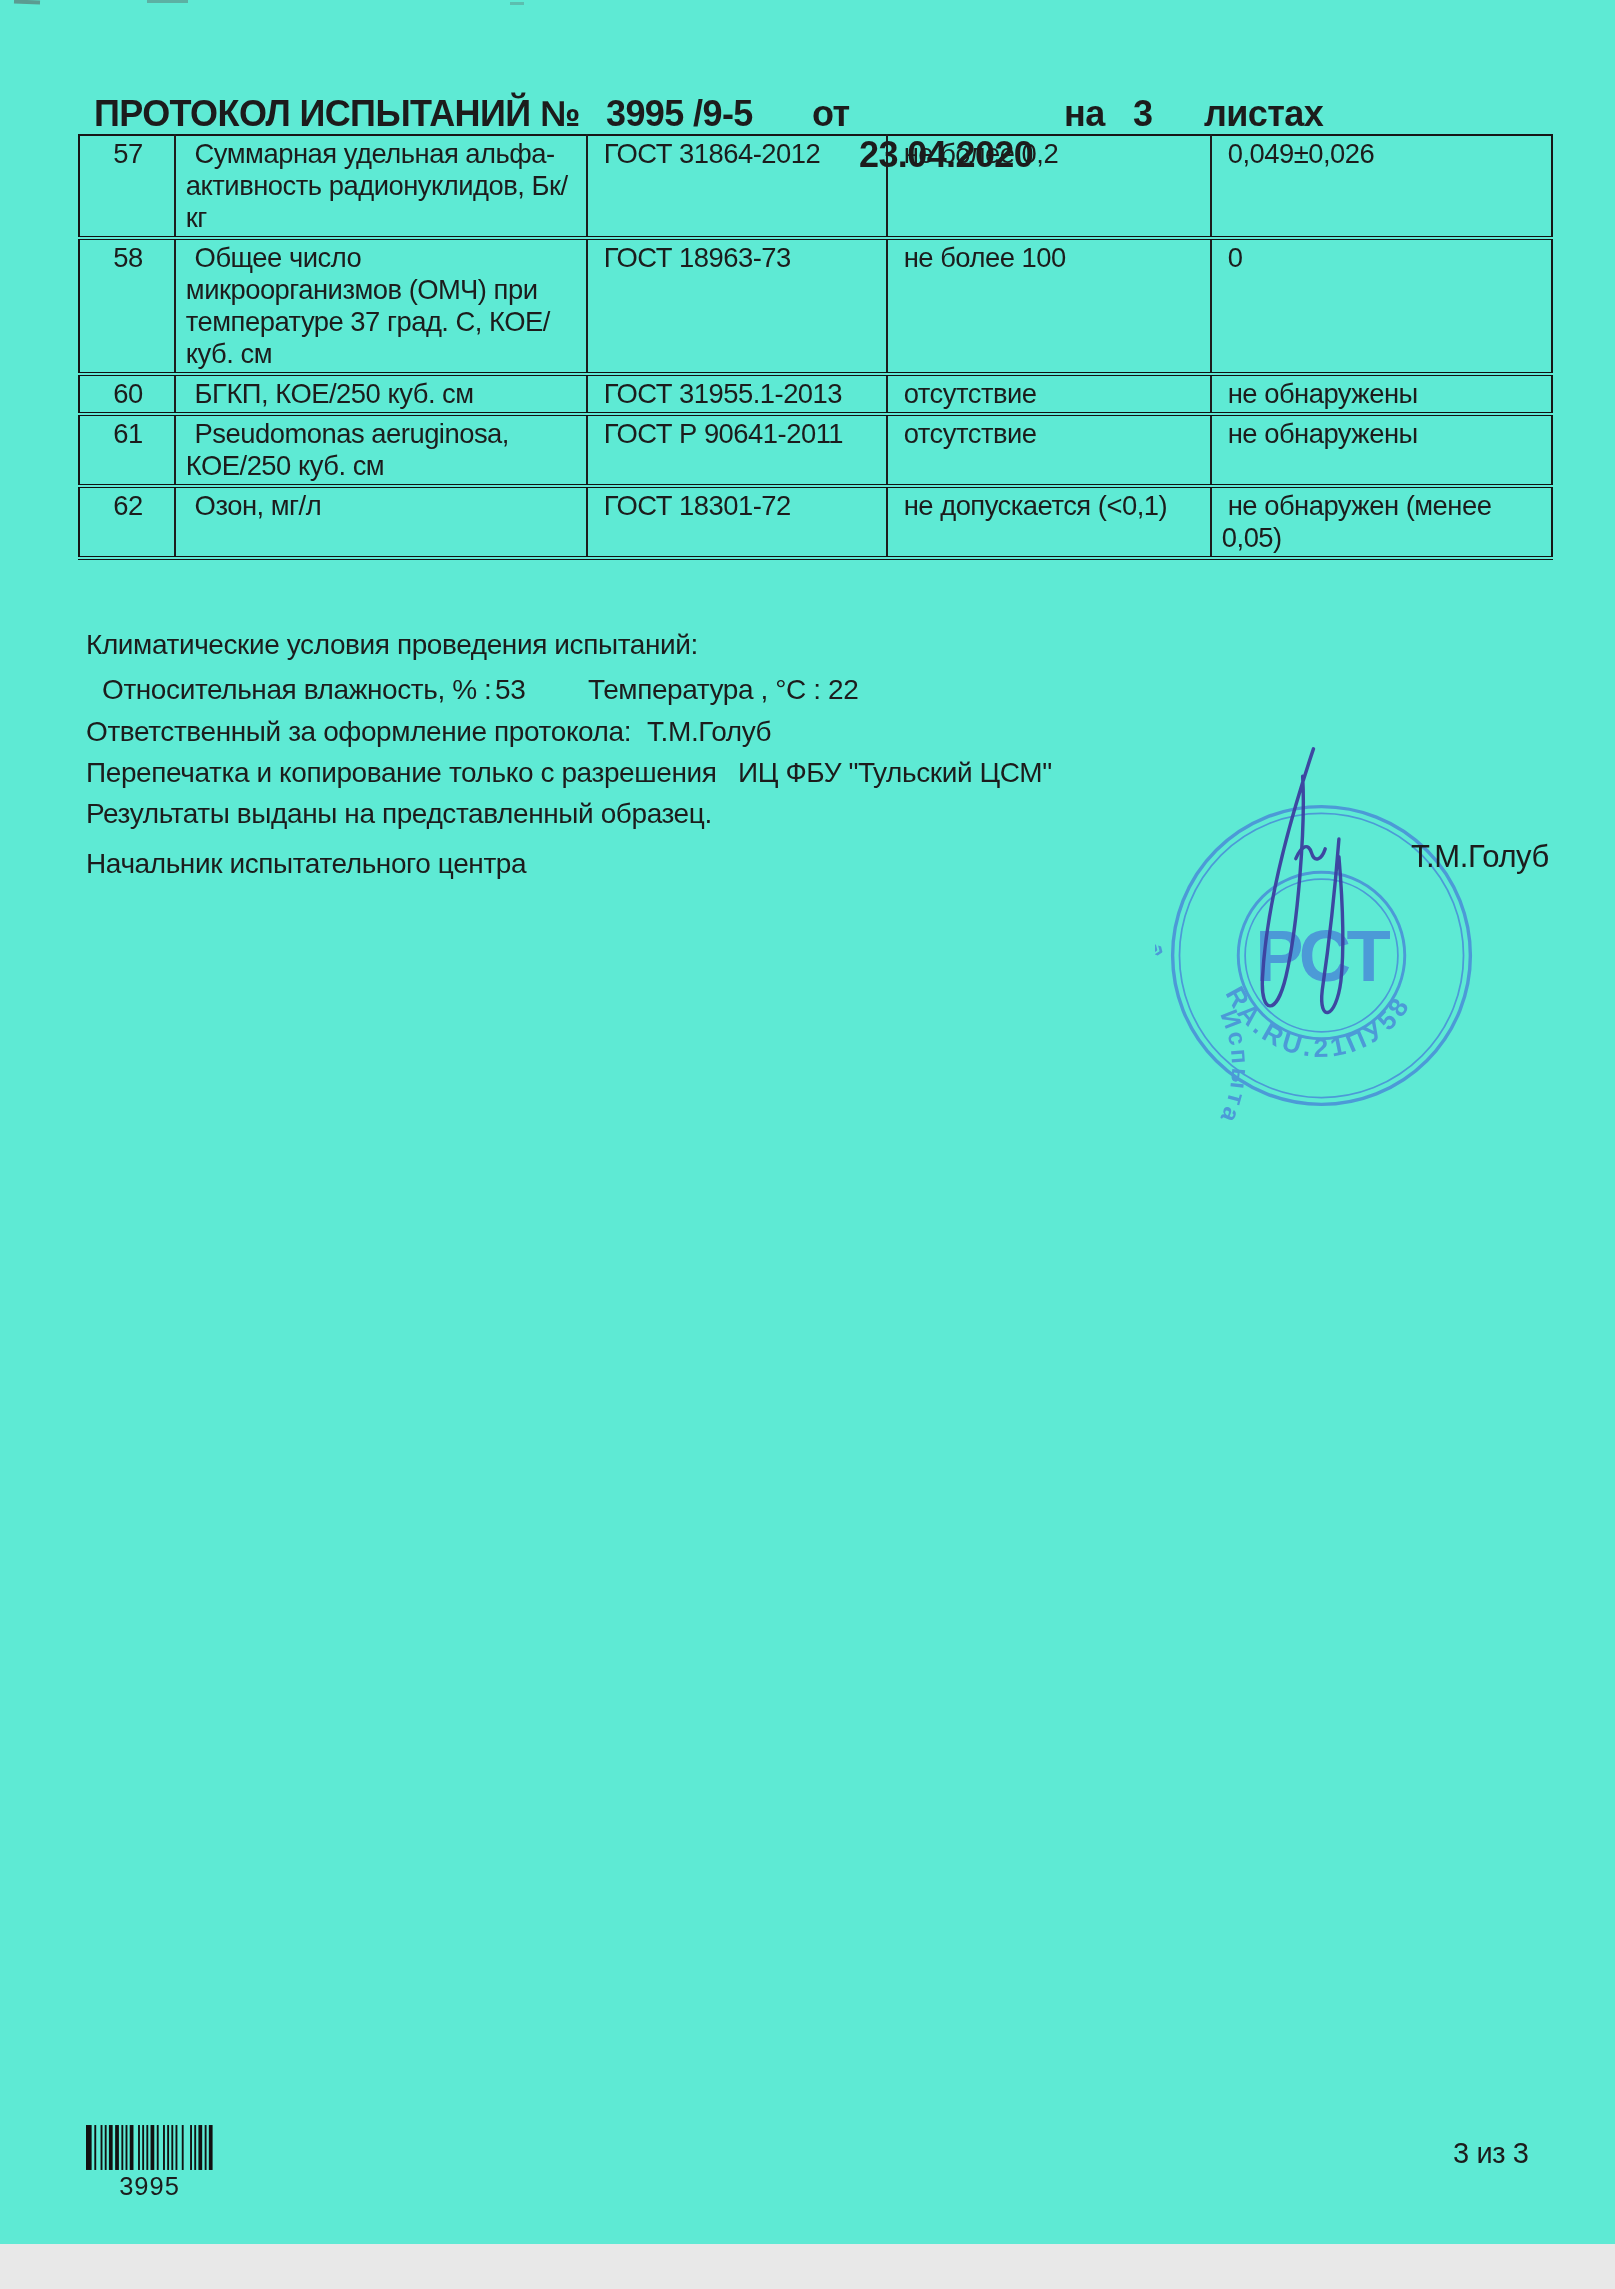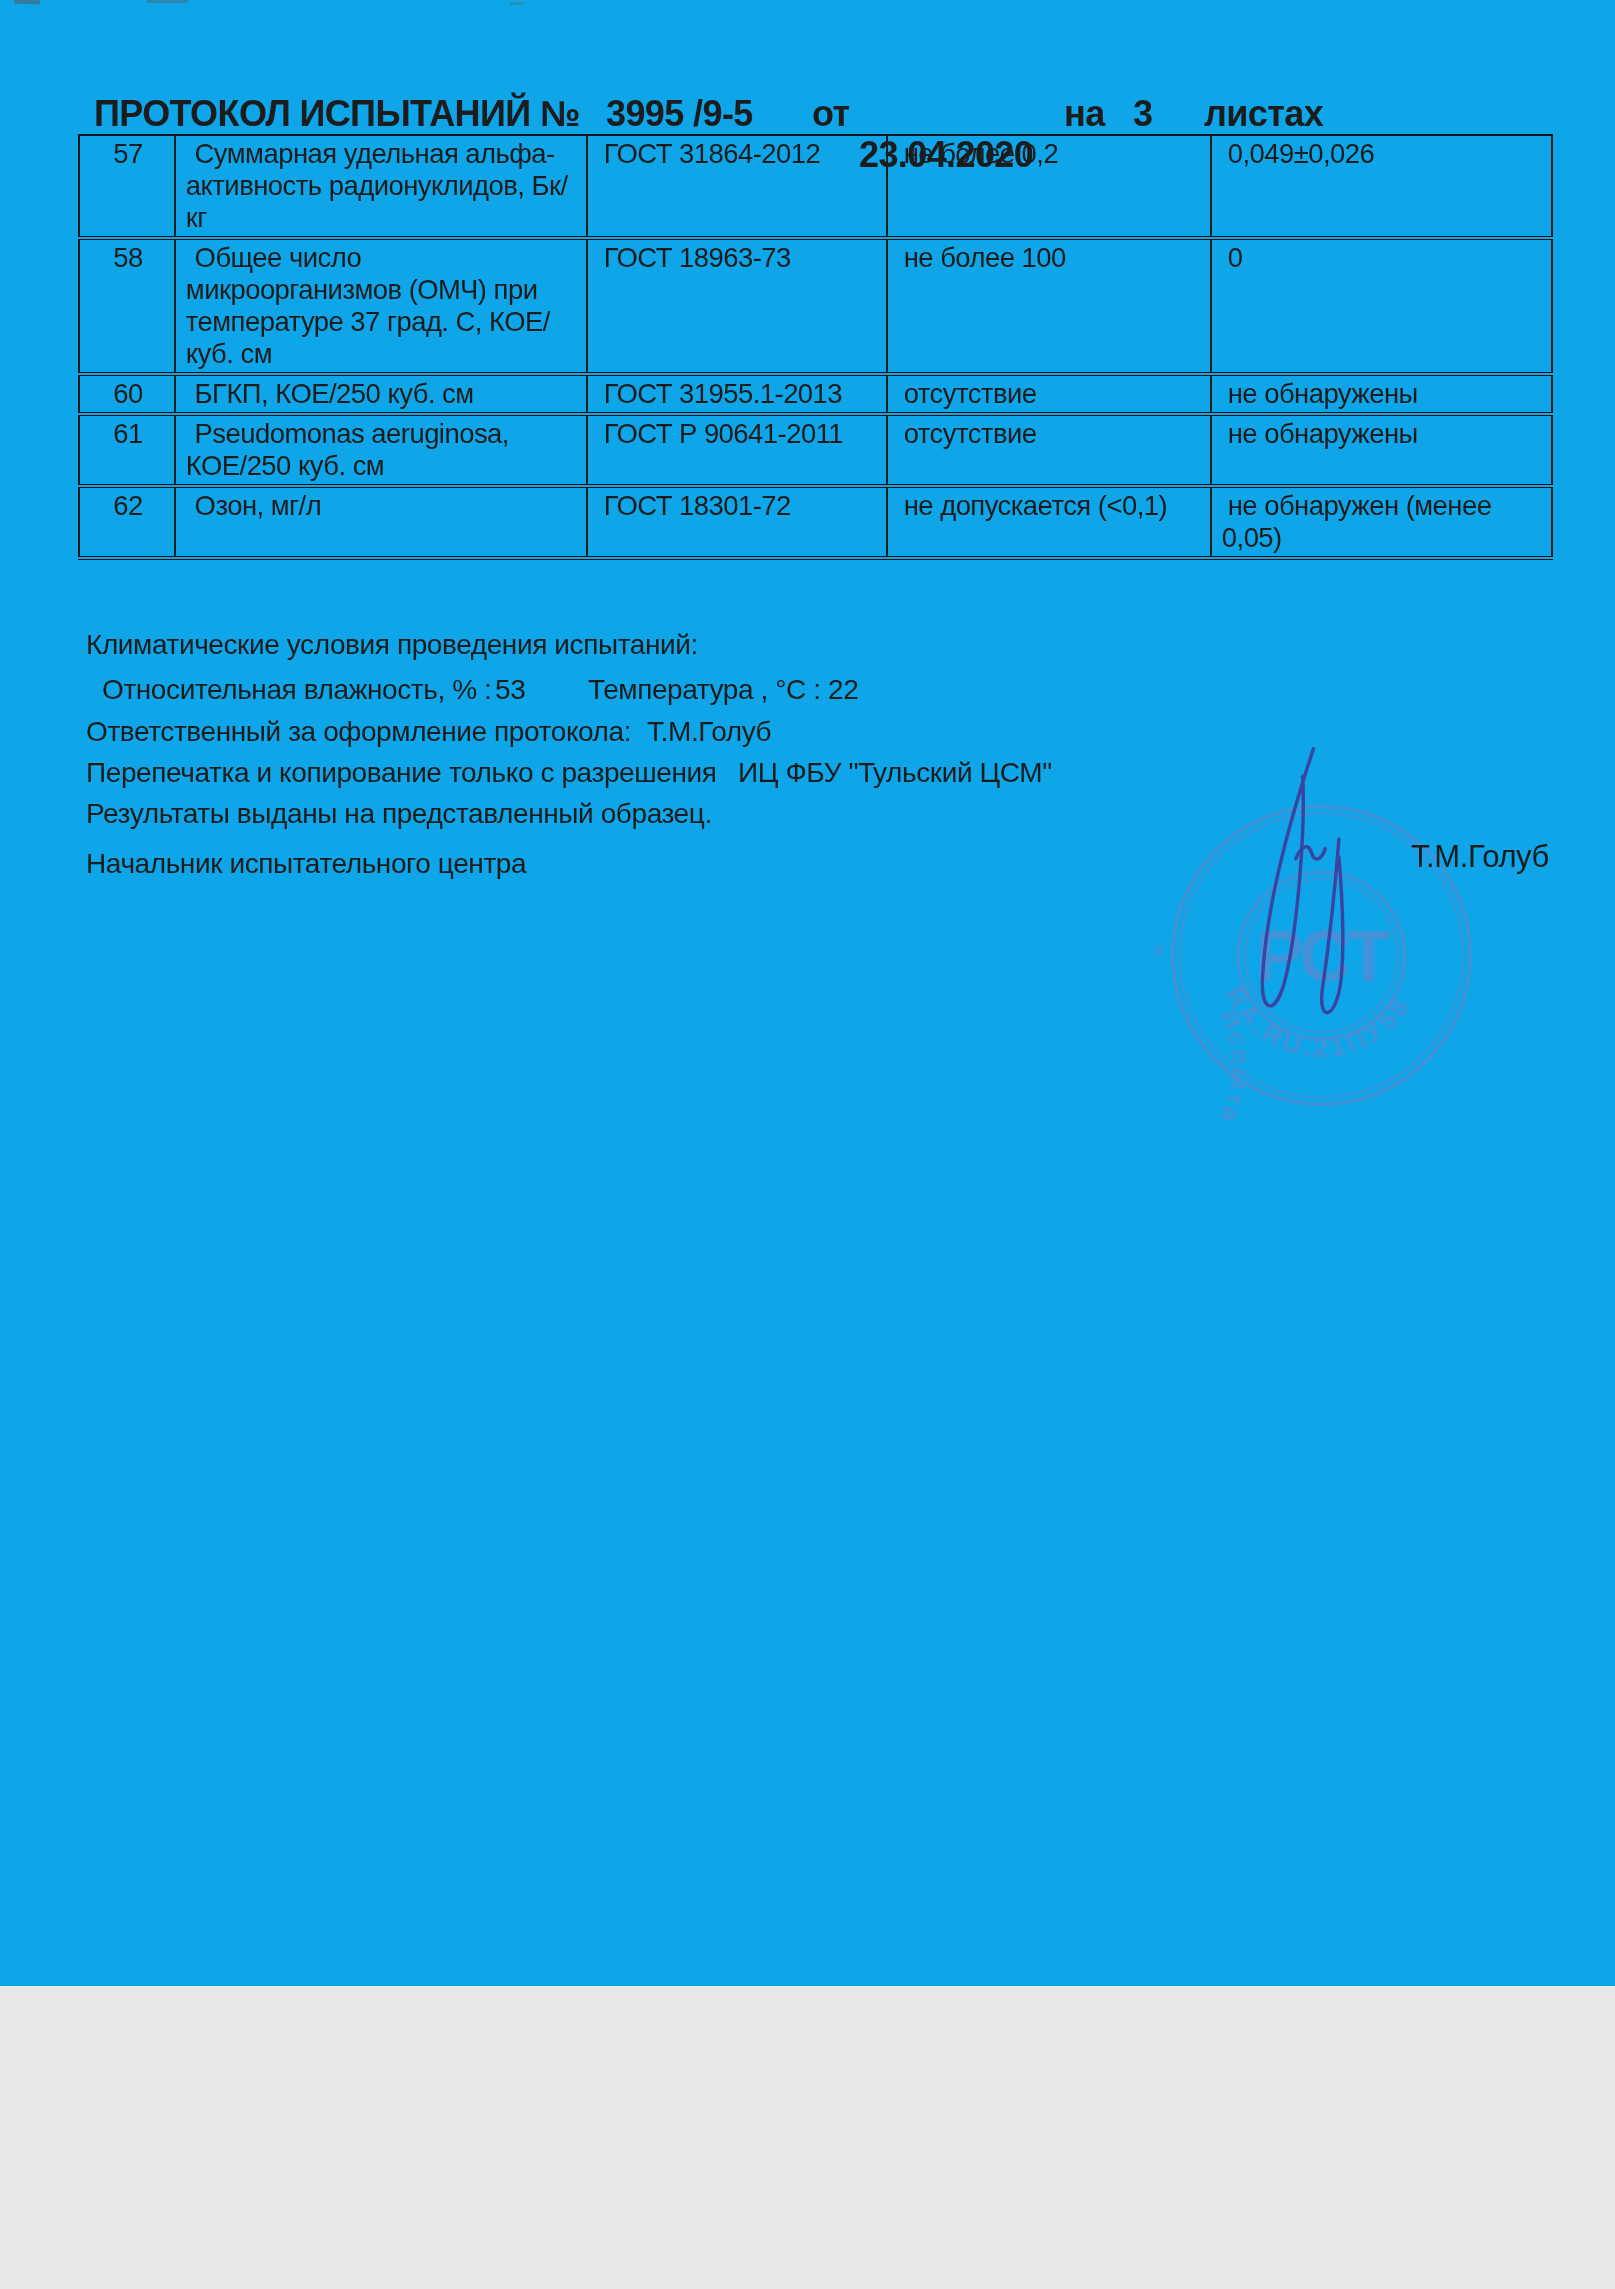--- a/index.html
+++ b/index.html
@@ -1,19 +1,19 @@
 <!DOCTYPE html>
 <html lang="ru"><head>
 <meta charset="utf-8">
 <style>
   html,body{margin:0;padding:0;background:#e8e8e8;}
   .page{
     position:relative;
-    width:1615px;height:1986px;
-    background:#0ea5e9;
+    width:1615px;height:2244px;
+    background:#5eead4;
     font-family:"Liberation Sans","DejaVu Sans",sans-serif;
     color:#1c1c1c;
     overflow:hidden;
     margin:0 auto;
   }
   
   .hdr{position:absolute;top:92px;font-size:36px;line-height:43px;letter-spacing:-0.6px;white-space:nowrap;}
   .h-title{left:94px;font-weight:700;}
   .h-number{left:606px;font-weight:600;}
   .h-from{left:812px;font-weight:600;}

